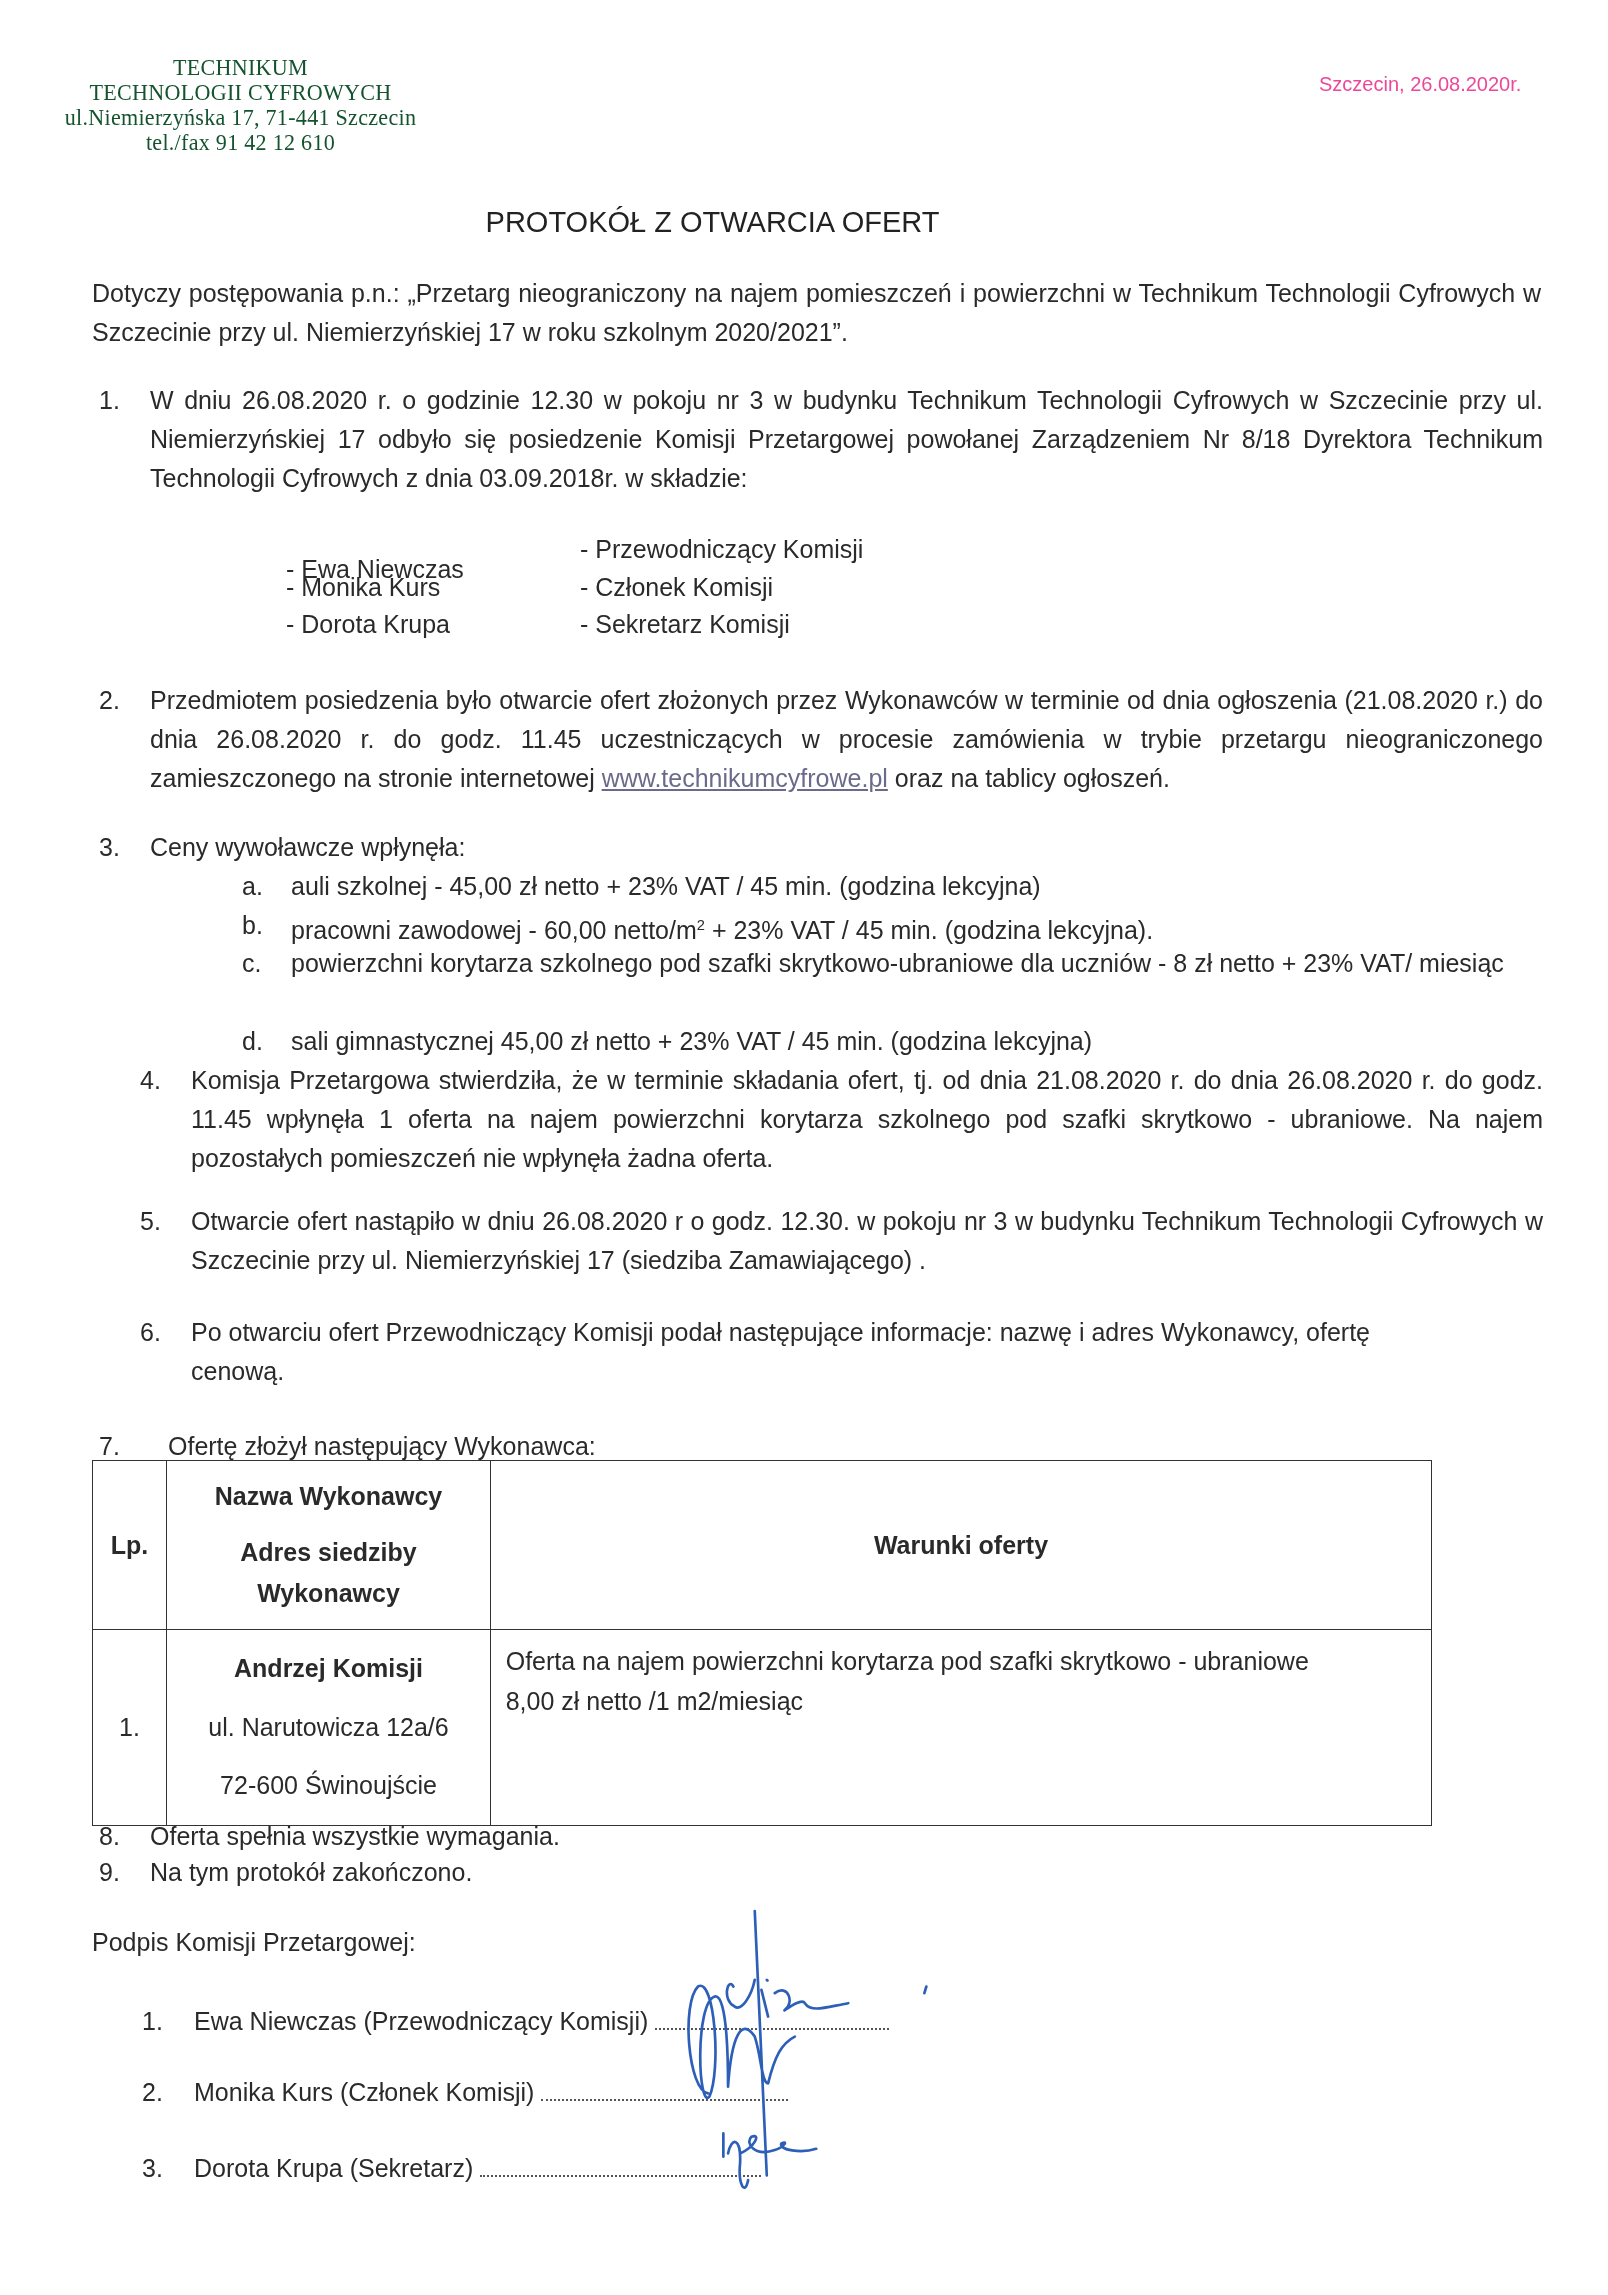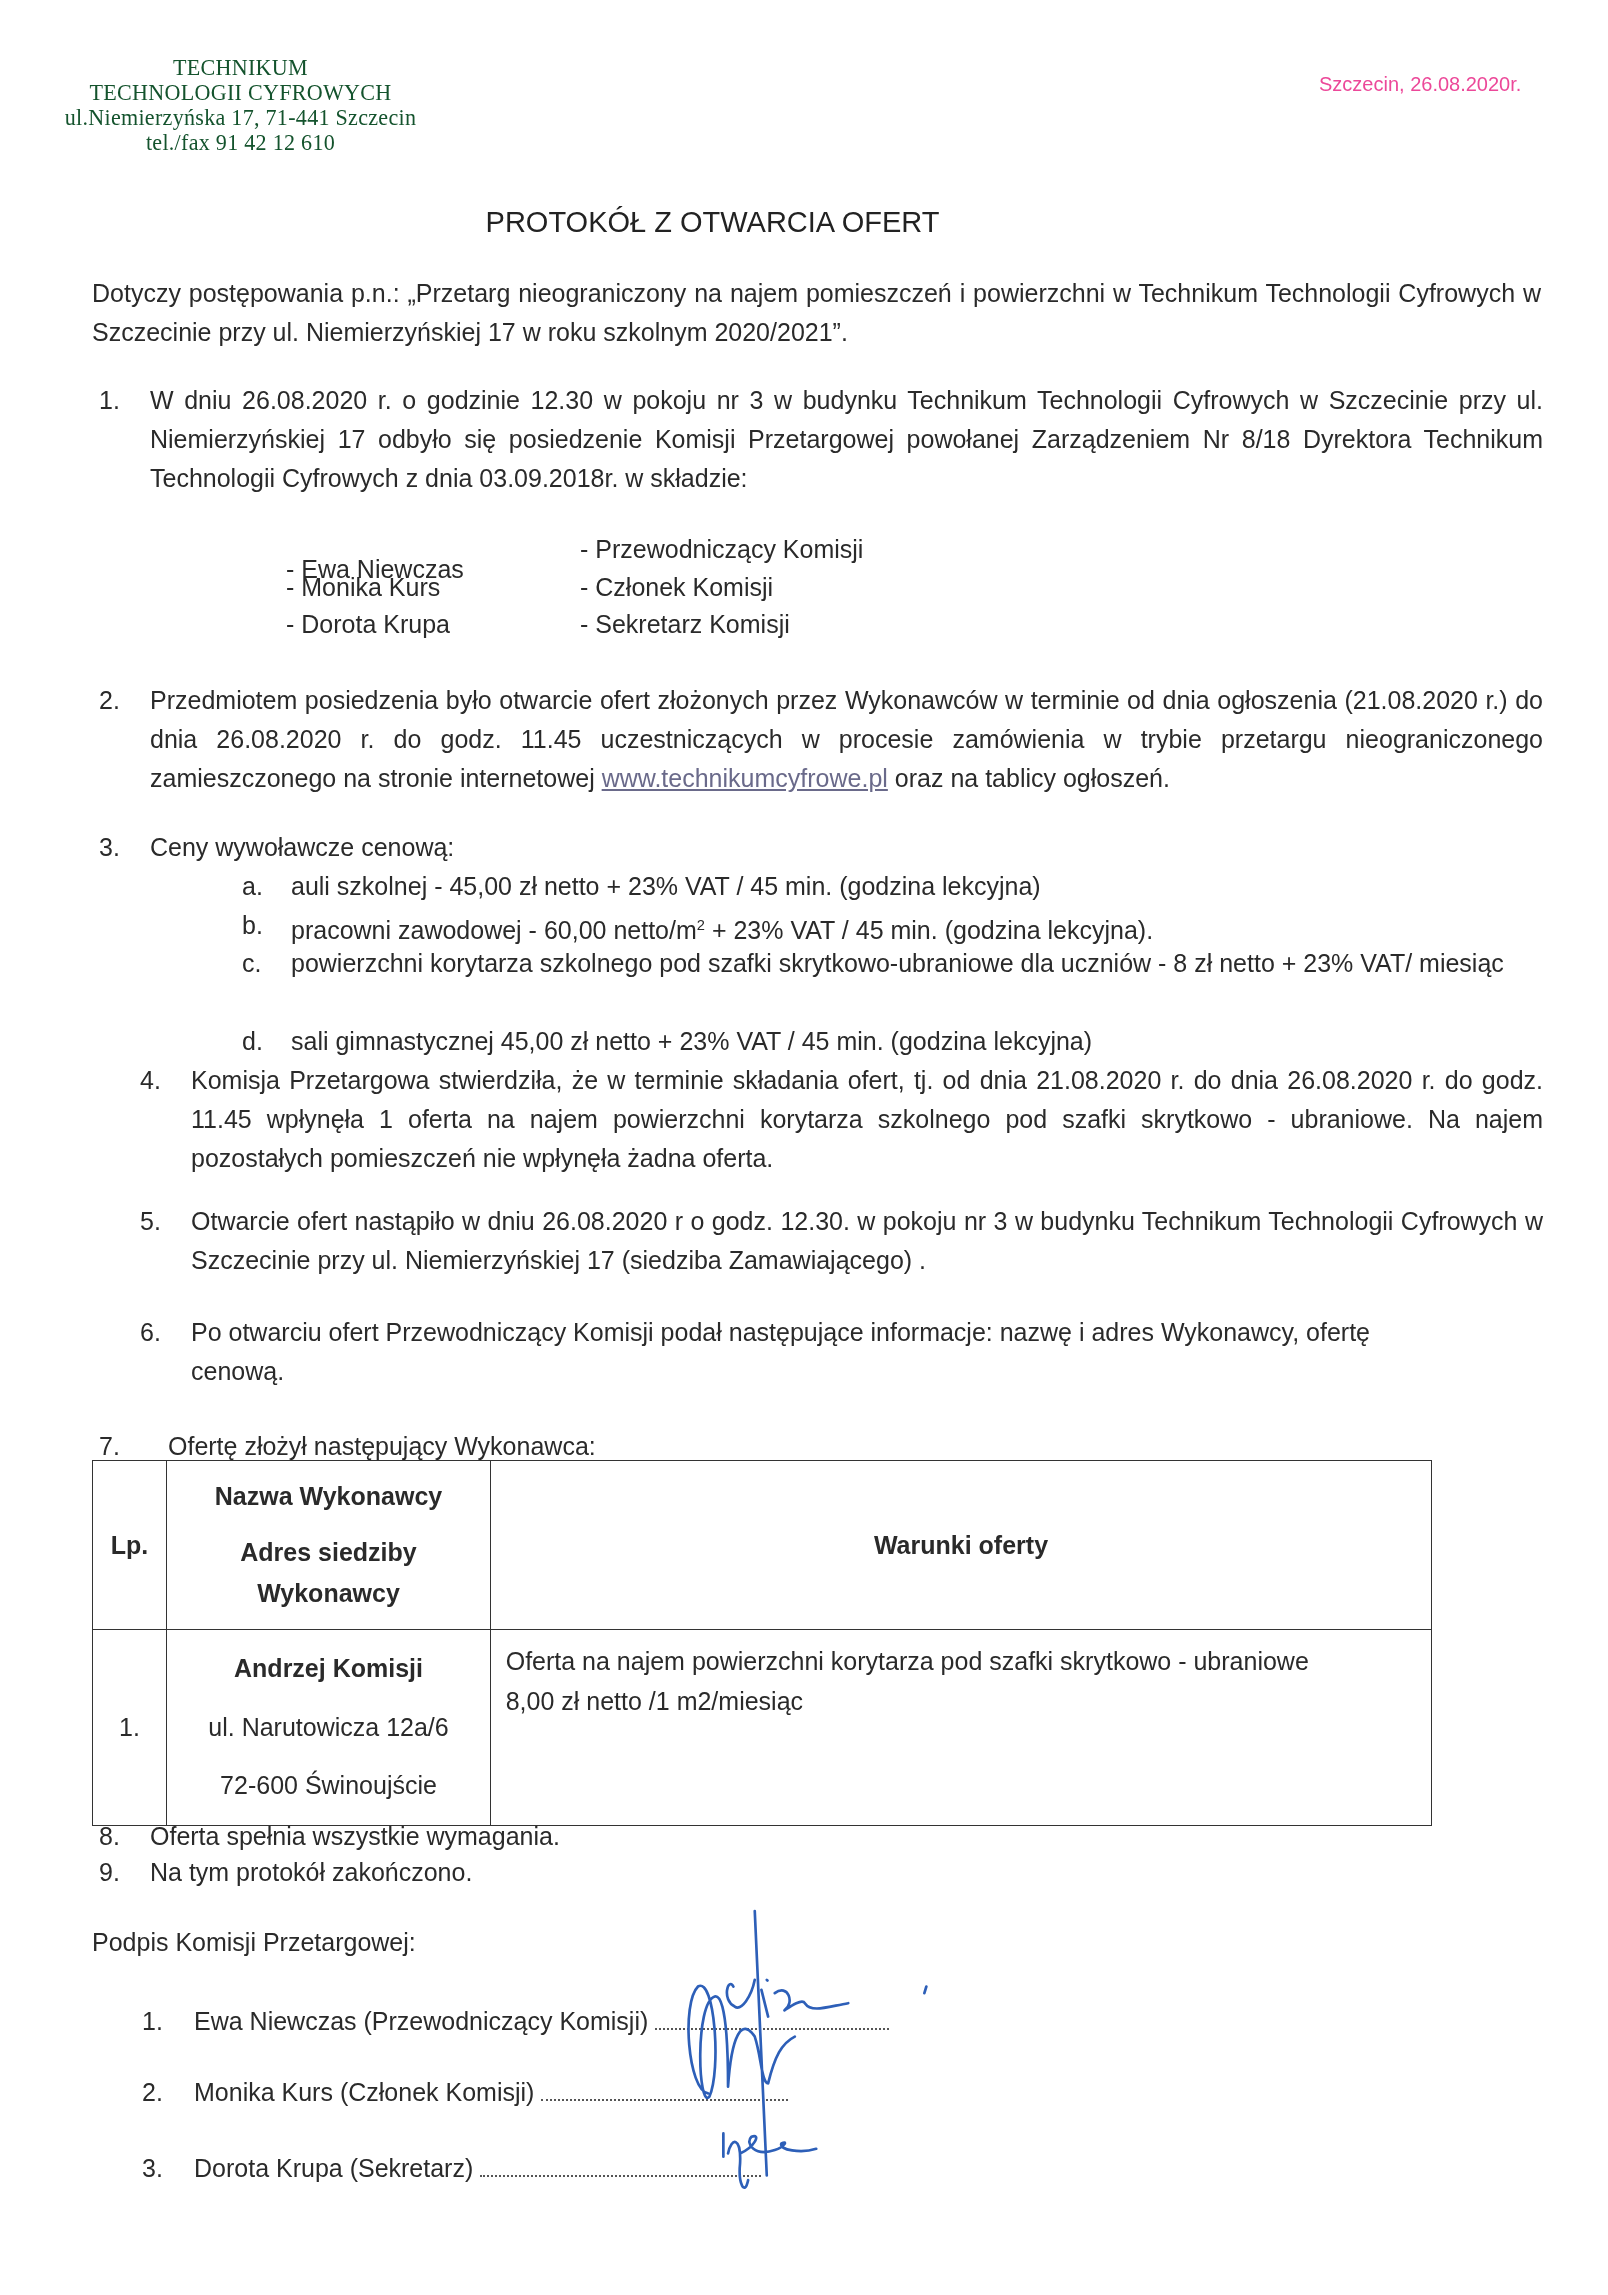--- a/index.html
+++ b/index.html
@@ -62,21 +62,21 @@
 <div class="abs txt member-role" style="top:530px;">- Przewodniczący Komisji</div>
 <div class="abs txt member-name" style="top:568px;">- Monika Kurs</div>
 <div class="abs txt member-role" style="top:568px;">- Członek Komisji</div>
 <div class="abs txt member-name" style="top:605px;">- Dorota Krupa</div>
 <div class="abs txt member-role" style="top:605px;">- Sekretarz Komisji</div>
 
 <div class="abs txt num" style="left:99px; top:681px;">2.</div>
 <div class="abs txt justify" style="left:150px; top:681px; width:1393px;"><span>Przedmiotem posiedzenia było otwarcie ofert złożonych przez Wykonawców w terminie od dnia ogłoszenia (21.08.2020 r.) do dnia 26.08.2020 r.  do godz. 11.45 uczestniczących w procesie zamówienia w trybie przetargu nieograniczonego zamieszczonego na stronie internetowej </span><a class="link">www.technikumcyfrowe.pl</a><span> oraz na tablicy ogłoszeń.</span></div>
 
 <div class="abs txt num" style="left:99px; top:828px;">3.</div>
-<div class="abs txt" style="left:150px; top:828px;">Ceny wywoławcze cenową:</div>
+<div class="abs txt" style="left:150px; top:828px;">Ceny wywoławcze wpłynęła:</div>
 
 <div class="abs txt" style="left:242px; top:867px;">a.</div>
 <div class="abs txt" style="left:291px; top:867px;">auli szkolnej - 45,00 zł netto + 23% VAT / 45 min. (godzina lekcyjna)</div>
 
 <div class="abs txt" style="left:242px; top:906px;">b.</div>
 <div class="abs txt" style="left:291px; top:906px;"><span>pracowni zawodowej - 60,00 netto/m</span><sup style="font-size:14.7px;">2</sup><span> + 23% VAT / 45 min. (godzina lekcyjna).</span></div>
 
 <div class="abs txt" style="left:242px; top:944px;">c.</div>
 <div class="abs txt justify" style="left:291px; top:944px; width:1249px;">powierzchni korytarza szkolnego pod szafki skrytkowo-ubraniowe dla uczniów - 8 zł netto + 23% VAT/ miesiąc</div>
 

